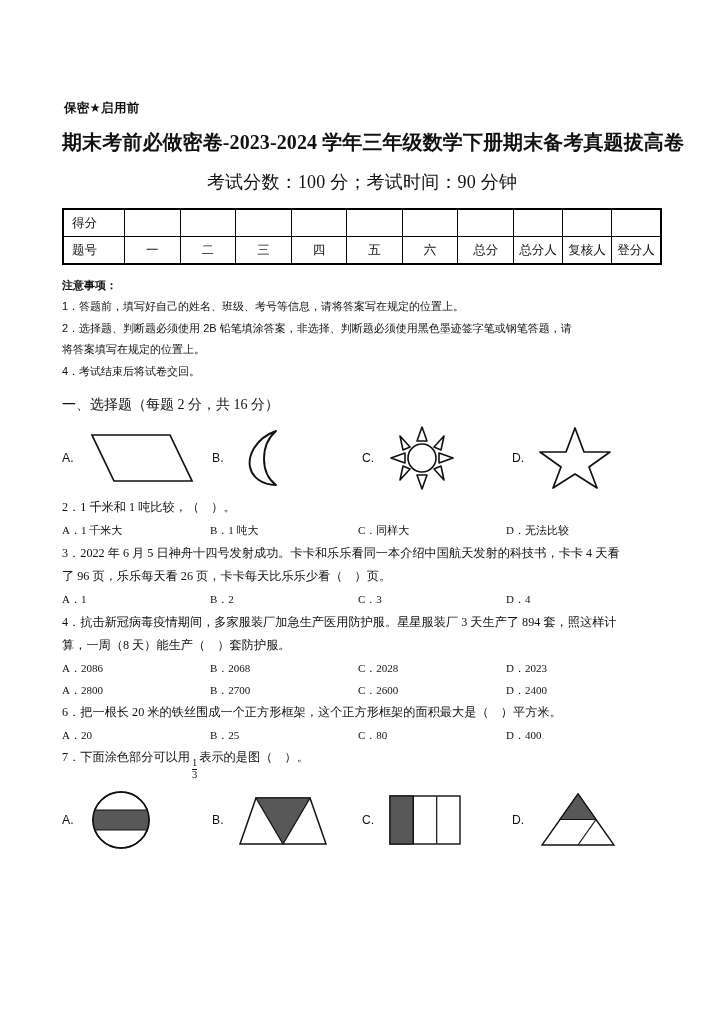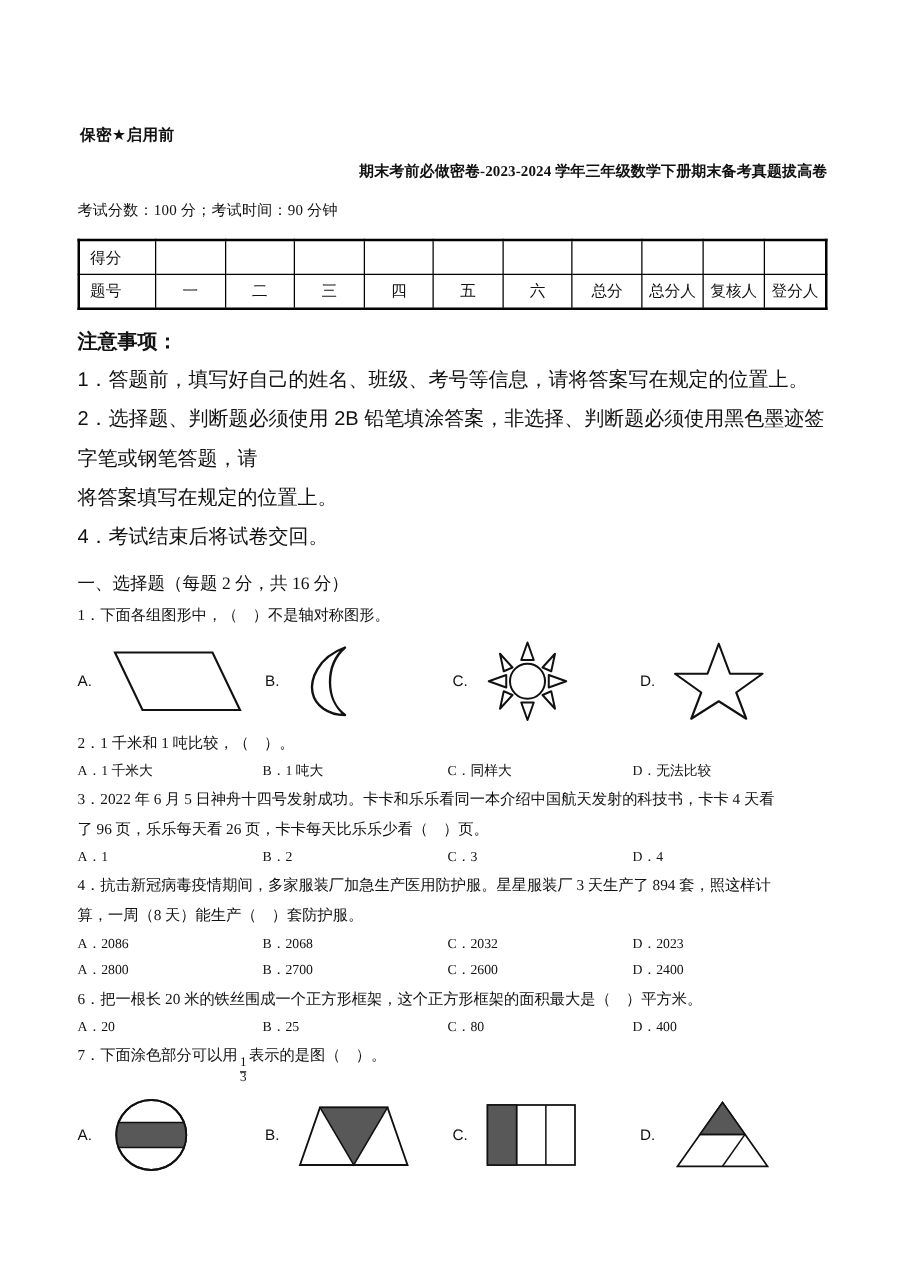--- a/index.html
+++ b/index.html
@@ -31,30 +31,30 @@
 
   
   .secrecy {
     font-size: 12.5px;
     font-weight: bold;
     font-family: "Liberation Sans", "DejaVu Sans", sans-serif;
     letter-spacing: .3px;
     margin: 0 0 12px 2px;
   }
   .doc-title {
-    font-size: 12px;
+    font-size: 20px;
     font-weight: bold;
-    text-align: right;
+    text-align: left;
     letter-spacing: .1px;
     margin: 0 0 14px 0;
     white-space: nowrap;
   }
   .exam-meta {
-    font-size: 12px;
-    text-align: left;
+    font-size: 18px;
+    text-align: center;
     margin: 0 0 14px 0;
     letter-spacing: .2px;
   }
 
   
   .score-table {
     border-collapse: collapse;
     width: 600px;
     border: 2.2px solid #000;
     table-layout: fixed;
@@ -71,21 +71,21 @@
   .score-table .lead {
     text-align: left;
     padding-left: 8px;
     width: 52px;
   }
   .score-table .wide { width: 48px; }
 
   
   .notes {
     margin-top: 10px;
-    font-size: 16px;
+    font-size: 11px;
     line-height: 1.95;
     font-family: "Liberation Sans", "DejaVu Sans", sans-serif;
   }
   .notes .note-head { font-weight: bold; }
   .notes p { margin: 0; }
 
   
   .section-head {
     font-size: 14px;
     margin-top: 9px;
@@ -184,21 +184,20 @@
     <div class="notes">
       <p class="note-head">注意事项：</p>
       <p>1．答题前，填写好自己的姓名、班级、考号等信息，请将答案写在规定的位置上。</p>
       <p>2．选择题、判断题必须使用 2B 铅笔填涂答案，非选择、判断题必须使用黑色墨迹签字笔或钢笔答题，请</p>
       <p>将答案填写在规定的位置上。</p>
       <p>4．考试结束后将试卷交回。</p>
     </div>
 
     <div class="section-head">一、选择题（每题 2 分，共 16 分）</div>
 
-    <p class="q-text">1．下面各组图形中，（　）不是轴对称图形。</p>
     <div class="fig-row">
 
       <div class="fig-cell">
         <span class="fig-label">A.</span>
         <svg class="fig-art" width="112" height="58" viewBox="0 0 112 58">
           <polygon points="28,52 106,52 84,6 6,6" fill="none" stroke="#111" stroke-width="1.7"></polygon>
         </svg>
       </div>
 
       <div class="fig-cell">
@@ -250,21 +249,21 @@
       <span>B．2</span>
       <span>C．3</span>
       <span>D．4</span>
     </div>
 
     <p class="q-text">4．抗击新冠病毒疫情期间，多家服装厂加急生产医用防护服。星星服装厂 3 天生产了 894 套，照这样计</p>
     <p class="q-text">算，一周（8 天）能生产（　）套防护服。</p>
     <div class="opts">
       <span>A．2086</span>
       <span>B．2068</span>
-      <span>C．2032</span>
+      <span>C．2028</span>
       <span>D．2023</span>
     </div>
 
     <div class="opts">
       <span>A．2800</span>
       <span>B．2700</span>
       <span>C．2600</span>
       <span>D．2400</span>
     </div>
 

